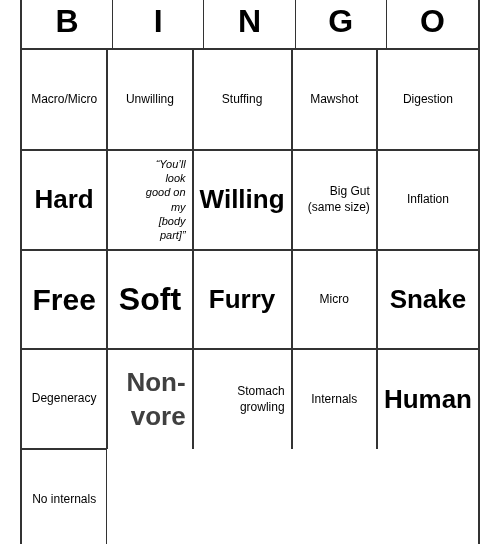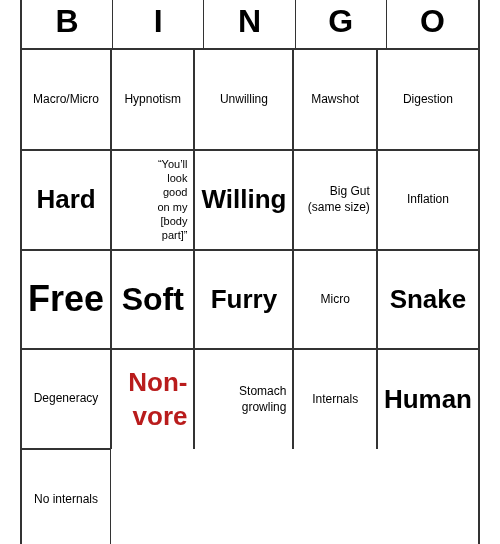--- a/index.html
+++ b/index.html
@@ -60,31 +60,32 @@
       font-size: 26px;
       font-weight: bold;
     }
 
     .bingo-cell.xl-text {
       font-size: 32px;
       font-weight: bold;
     }
 
     .bingo-cell.free {
-      font-size: 36px;
+      font-size: 30px;
       font-weight: bold;
     }
 
     .bingo-cell.non-vore {
       font-size: 26px;
       font-weight: bold;
-      color: #b91c1c;
+      color: #404040;
     }
 
     .bingo-cell.italic-quote {
+      font-style: italic;
       font-size: 11px;
       padding-left: 36px;
     }
 
     
     .bingo-cell:nth-child(5n) {
       border-right: none;
     }
     .bingo-cell:nth-child(-n+5) {
       border-top: none;
@@ -102,22 +103,22 @@
 <div class="bingo-card">
   <div class="bingo-header">
   <div class="bingo-header-cell">B</div>
       <div class="bingo-header-cell">I</div>
       <div class="bingo-header-cell">N</div>
       <div class="bingo-header-cell">G</div>
       <div class="bingo-header-cell">O</div>
     </div>
   <div class="bingo-grid">
   <div class="bingo-cell">Macro/Micro</div>
-      <div class="bingo-cell">Hypnotism</div>
       <div class="bingo-cell">Unwilling</div>
+      <div class="bingo-cell">Stuffing</div>
       <div class="bingo-cell">Mawshot</div>
       <div class="bingo-cell">Digestion</div>
       <div class="bingo-cell large-text">Hard</div>
       <div class="bingo-cell italic-quote">“You’ll look good on my [body part]”</div>
       <div class="bingo-cell large-text">Willing</div>
       <div class="bingo-cell">Big Gut (same size)</div>
       <div class="bingo-cell">Inflation</div>
       <div class="bingo-cell free">Free</div>
       <div class="bingo-cell xl-text">Soft</div>
       <div class="bingo-cell large-text">Furry</div>

